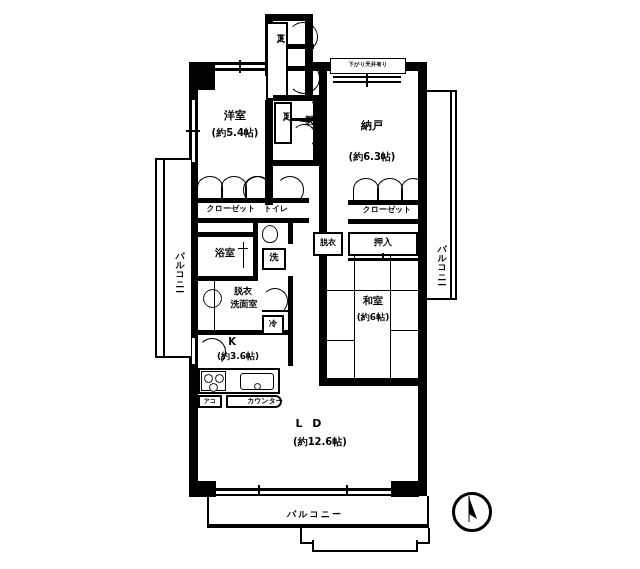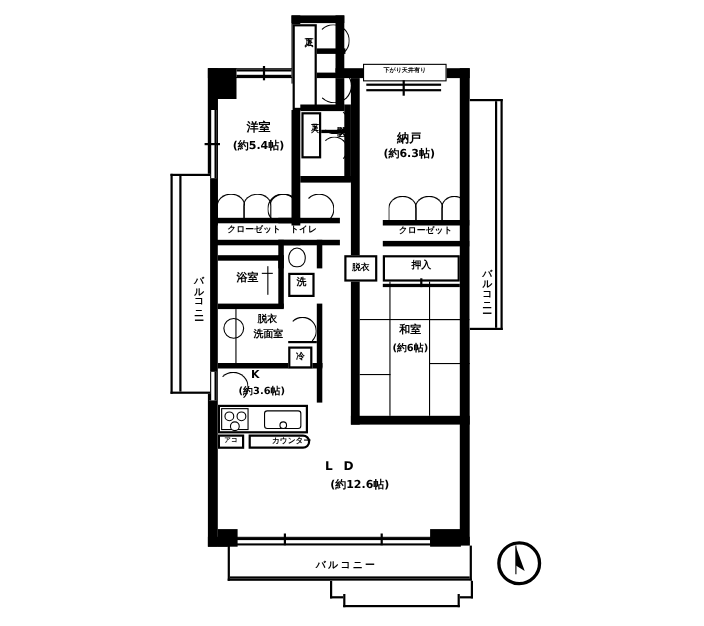--- a/index.html
+++ b/index.html
@@ -107,21 +107,21 @@
 
   <div class="ab wall" style="left:319px;top:71px;width:8px;height:162px;"></div>
 
   <div class="ab" style="left:330px;top:58px;width:76px;height:16px;border:1px solid #000;background:#fff;"></div>
   <div class="lbl f55" style="left:330px;top:62px;width:76px;">下がり天井有り</div>
 
   <div class="ab" style="left:333px;top:76px;width:68px;height:7px;background:#fff;border-top:2px solid #000;border-bottom:2px solid #000;"></div>
   <div class="ab ln" style="left:366px;top:73px;width:2px;height:14px;"></div>
 
   <div class="lbl f11" style="left:340px;top:120px;width:64px;">納戸</div>
-  <div class="lbl f10" style="left:332px;top:136px;width:80px;">(約6.3帖)</div>
+  <div class="lbl f10" style="left:332px;top:152px;width:80px;">(約6.3帖)</div>
 
   <div class="ab wall" style="left:348px;top:200px;width:79px;height:5px;"></div>
   <div class="ab wall" style="left:348px;top:219px;width:79px;height:5px;"></div>
   <div class="lbl f8" style="left:350px;top:206px;width:74px;">クローゼット</div>
   <div class="semi" style="left:353px;top:178px;width:24px;height:22px;"></div>
   <div class="semi" style="left:377px;top:178px;width:24px;height:22px;"></div>
   <div class="semi" style="left:401px;top:178px;width:22px;height:22px;"></div>
 
   <div class="ab" style="left:348px;top:232px;width:70px;height:24px;border:2px solid #000;background:#fff;"></div>
   <div class="lbl f9" style="left:348px;top:238px;width:70px;">押入</div>
@@ -191,21 +191,21 @@
   <div class="ab" style="left:226px;top:395px;width:56px;height:13px;border:2px solid #000;border-radius:0 7px 7px 0;background:#fff;"></div>
   <div class="lbl f7" style="left:237px;top:398px;width:56px;">カウンター</div>
 
   <div class="ab" style="left:198px;top:395px;width:24px;height:13px;border:2px solid #000;background:#fff;"></div>
   <div class="lbl f6" style="left:198px;top:398px;width:24px;">アコ</div>
 
   <div class="ab" style="left:190px;top:338px;width:7px;height:26px;background:#fff;border-left:2px solid #000;border-right:2px solid #000;"></div>
   <div class="arc arc-tr" style="left:198px;top:338px;width:26px;height:26px;"></div>
 
   <div class="lbl f11" style="left:272px;top:418px;width:76px;letter-spacing:3px;">L D</div>
-  <div class="lbl f10" style="left:266px;top:437px;width:88px;text-align:right;">(約12.6帖)</div>
+  <div class="lbl f10" style="left:276px;top:437px;width:88px;">(約12.6帖)</div>
 
   <div class="ab" style="left:215px;top:489px;width:176px;height:7px;background:#fff;border-top:2px solid #000;border-bottom:2px solid #000;"></div>
   <div class="ab ln" style="left:258px;top:485px;width:2px;height:15px;"></div>
   <div class="ab ln" style="left:346px;top:485px;width:2px;height:15px;"></div>
 
   <div class="ab" style="left:155px;top:158px;width:36px;height:200px;border:2px solid #000;border-right:none;background:#fff;"></div>
   <div class="ab ln" style="left:163px;top:160px;width:2px;height:196px;"></div>
   <div class="lbl v f9" style="left:170px;top:245px;width:14px;">バルコニー</div>
 
   <div class="ab" style="left:427px;top:90px;width:30px;height:210px;border:2px solid #000;border-left:none;background:#fff;"></div>

